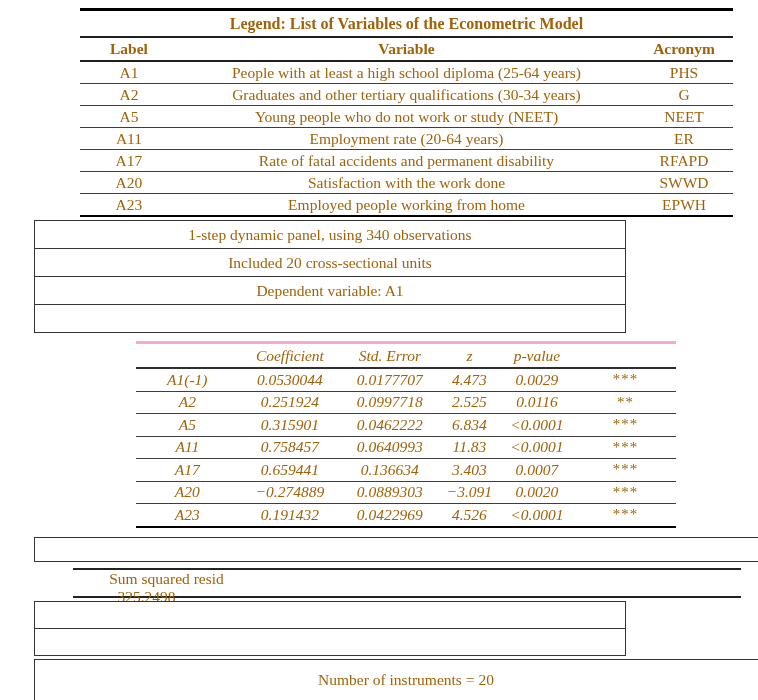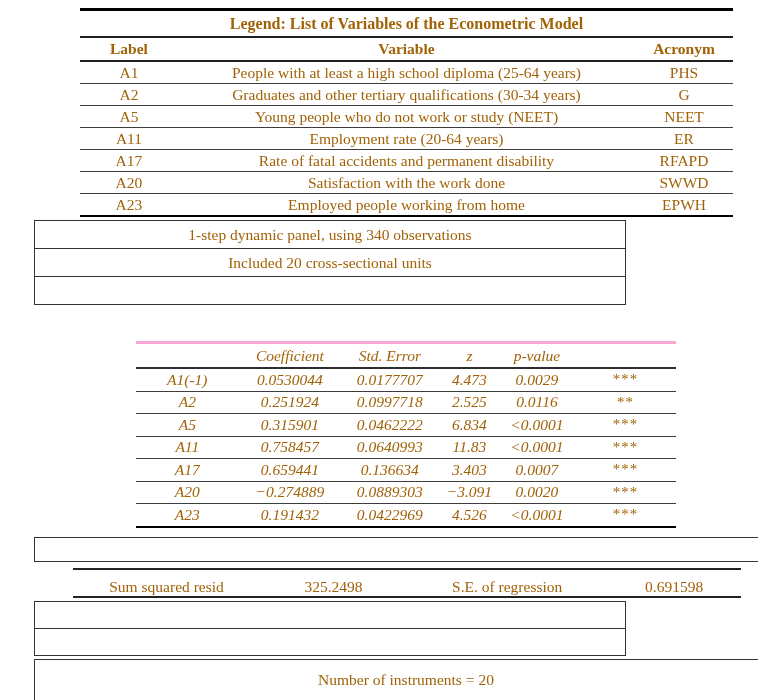--- a/index.html
+++ b/index.html
@@ -38,21 +38,21 @@
     font-size:15.5px;
   }
   .results th{font-style:italic;font-weight:normal;height:23px;border-bottom:2px solid #2e2e2e;text-align:center;padding:0;}
   .results td{height:21.5px;border-bottom:1.5px solid #3d3d3d;text-align:center;padding:0;white-space:nowrap;font-style:italic;}
   .results tbody tr:last-child td{border-bottom:none;}
   .results .stars{font-size:15px;letter-spacing:1px;}
   
   .stats{
     position:absolute;left:45px;top:568px;width:668px;height:26px;
     border-top:2px solid #222;border-bottom:2px solid #222;
-    display:flex;align-items:flex-end;font-size:15.5px;
+    display:flex;align-items:flex-start;font-size:15.5px;flex-direction:column;
   }
   .stats span{display:block;text-align:center;white-space:nowrap;}
   .stats .c1{width:28%;}.stats .c2{width:22%;}.stats .c3{width:30%;}.stats .c4{width:20%;}
 </style>
 </head>
 <body>
 
 <div class="page">
 
   <table class="legend">
@@ -106,20 +106,21 @@
         <td>A23</td>
         <td>Employed people working from home</td>
         <td>EPWH</td>
       </tr>
     </tbody>
   </table>
 
   <div class="boxstack boxes-info">
     <div class="boxrow">1-step dynamic panel, using 340 observations</div>
     <div class="boxrow">Included 20 cross-sectional units</div>
+    <div class="boxrow">Dependent variable: A1</div>
     <div class="boxrow"></div>
   </div>
 
   <table class="results">
     <colgroup>
       <col style="width:19%">
         <col style="width:19%">
         <col style="width:18%">
       <col style="width:11.5%">
         <col style="width:13.5%">

